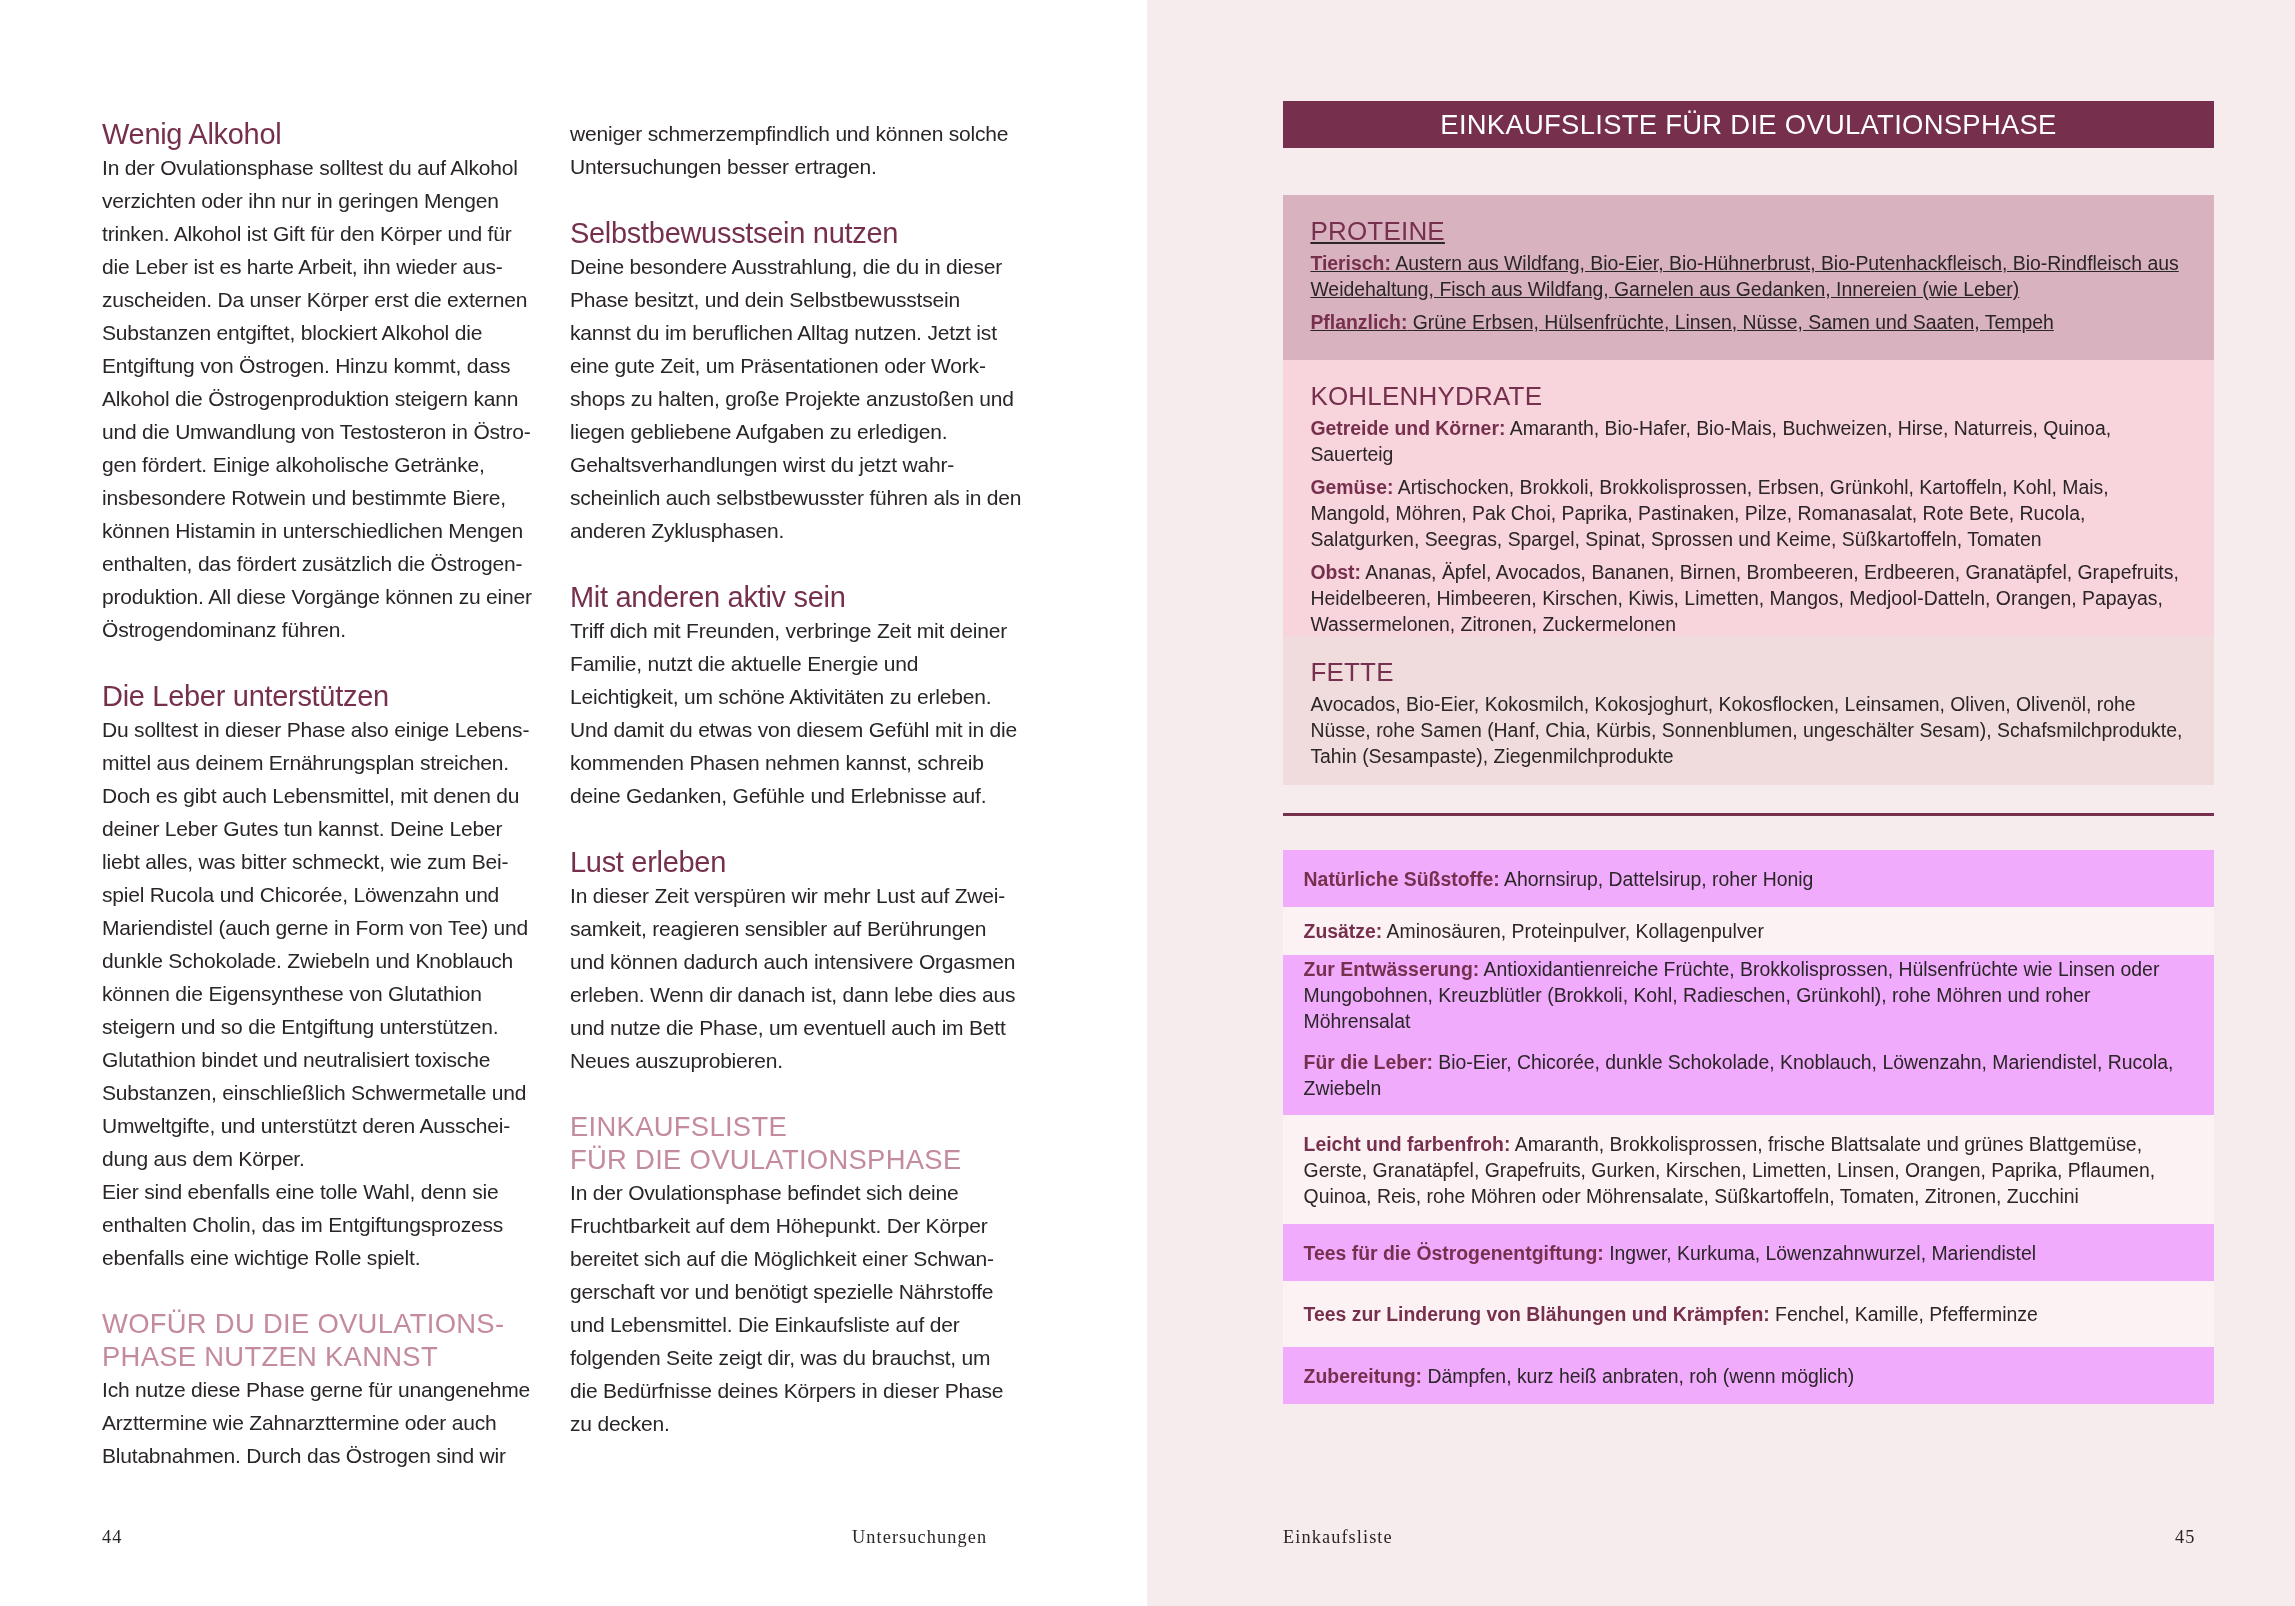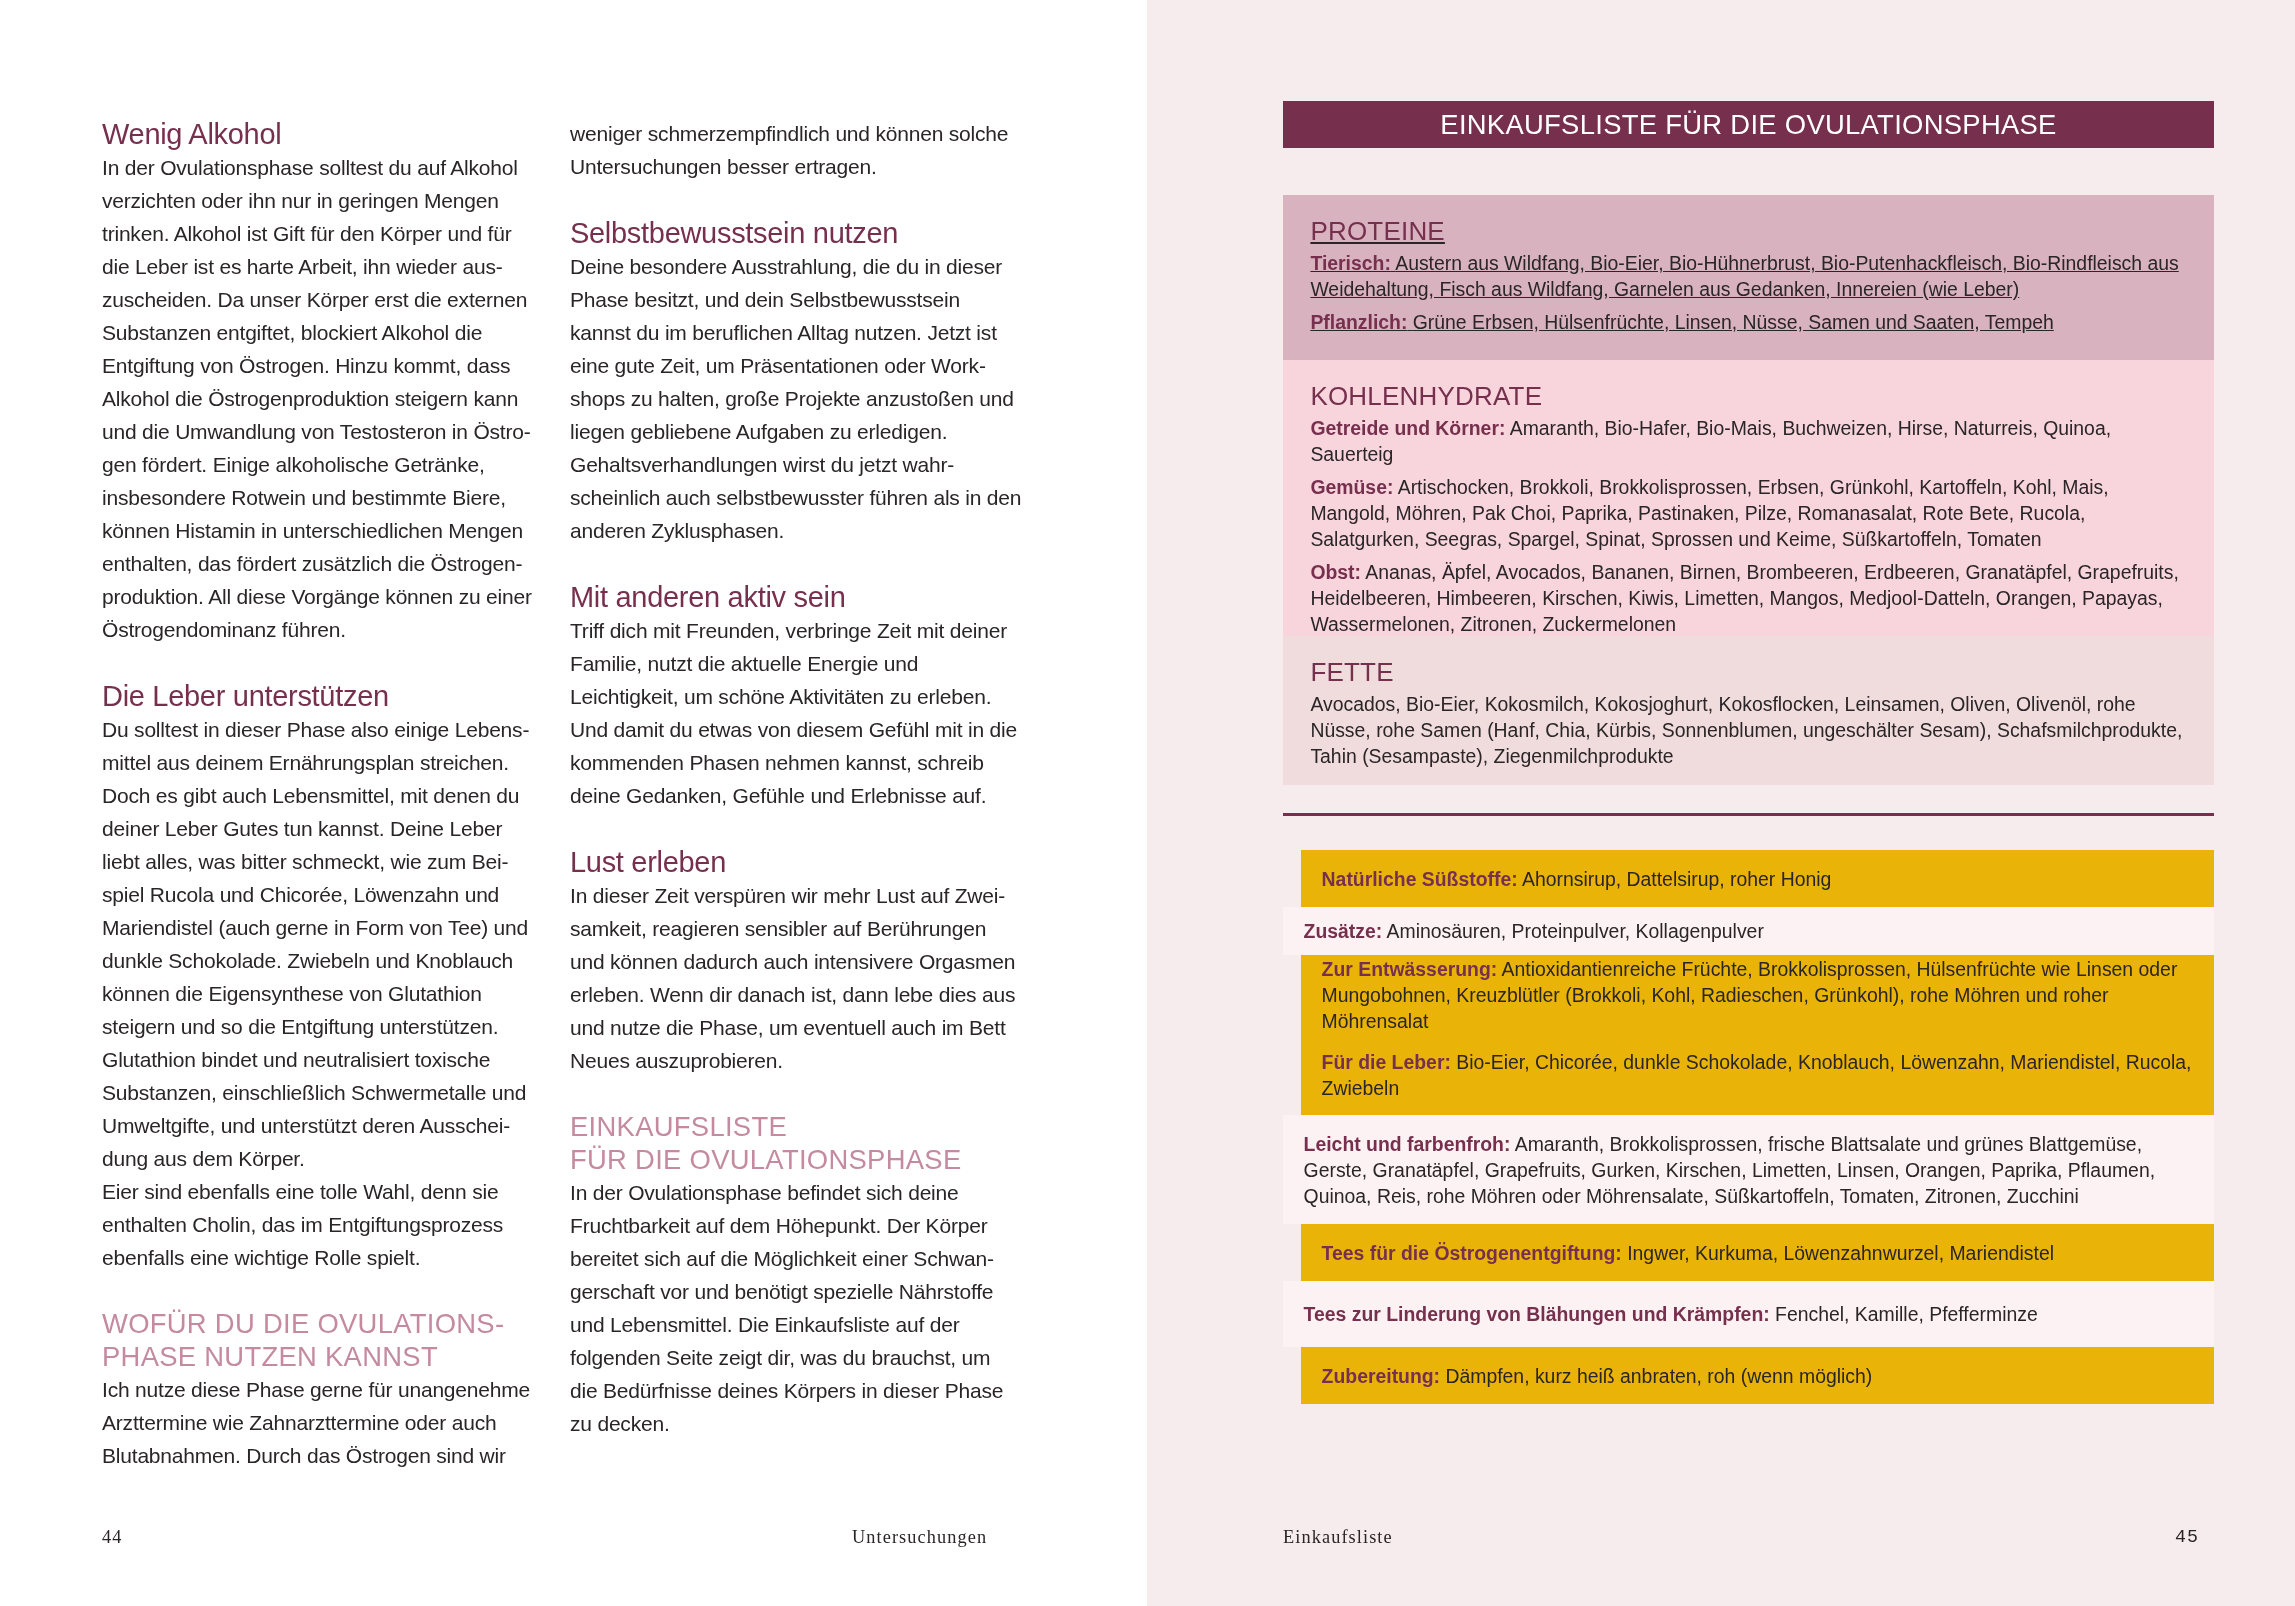--- a/index.html
+++ b/index.html
@@ -26,21 +26,21 @@
   .box .entry { margin:0 0 6.9px 0; }
   .lbl { color:#76304e; font-weight:bold; }
   .b-prot { top:195px; height:165px; background:#d8b2be; padding-top:20.6px;text-decoration:underline; }
   .b-carb { top:360px; height:276px; background:#f8d4dc; padding-top:20.6px; }
   .b-fat { top:636px; height:149px; background:#f0dcdc; padding-top:20.6px; }
 
   .divider { position:absolute; left:1283px; top:813px; width:931px; height:2.9px; background:#76304e; }
 
   .rows { position:absolute; left:1283px; top:850px; width:931px; }
   .row { box-sizing:border-box; padding:0 20.6px; font-size:19.4px; line-height:26px; display:flex; align-items:center; }
-  .row.odd { background:#eab308;margin-left:18px; }
+  .row.odd { background:#f0abfc; }
   .row.even { background:#fdf2f3; }
 </style>
 </head>
 <body>
 
 <div class="page-left"></div>
 
 <div class="col col1">
   <h3 class="h-sub">Wenig Alkohol</h3>
   <p>In der Ovulationsphase solltest du auf Alkohol verzichten oder ihn nur in geringen Mengen trinken. Alkohol ist Gift für den Körper und für die Leber ist es harte Arbeit, ihn wieder aus­zuscheiden. Da unser Körper erst die externen Substanzen entgiftet, blockiert Alkohol die Entgiftung von Östrogen. Hinzu kommt, dass Alkohol die Östrogenproduktion steigern kann und die Umwandlung von Testosteron in Östro­gen fördert. Einige alkoholische Getränke, insbesondere Rotwein und bestimmte Biere, können Histamin in unterschiedlichen Mengen enthalten, das fördert zusätzlich die Östrogen­produktion. All diese Vorgänge können zu einer Östrogendominanz führen.</p>
@@ -123,14 +123,14 @@
     </div>
   <div class="row even" style="height:66px;">
       <div><span class="lbl">Tees zur Linderung von Blähungen und Krämpfen:</span> <span>Fenchel, Kamille, Pfefferminze</span></div>
     </div>
   <div class="row odd" style="height:57px;">
       <div><span class="lbl">Zubereitung:</span> <span>Dämpfen, kurz heiß anbraten, roh (wenn möglich)</span></div>
     </div>
 </div>
 
 <div class="footer" style="left:1283px;">Einkaufsliste</div>
-<div class="footer" style="left:2175px;font-family:Liberation Mono, monospace;">45</div>
+<div class="footer" style="left:2175px;">45</div>
 
 
 </body></html>

